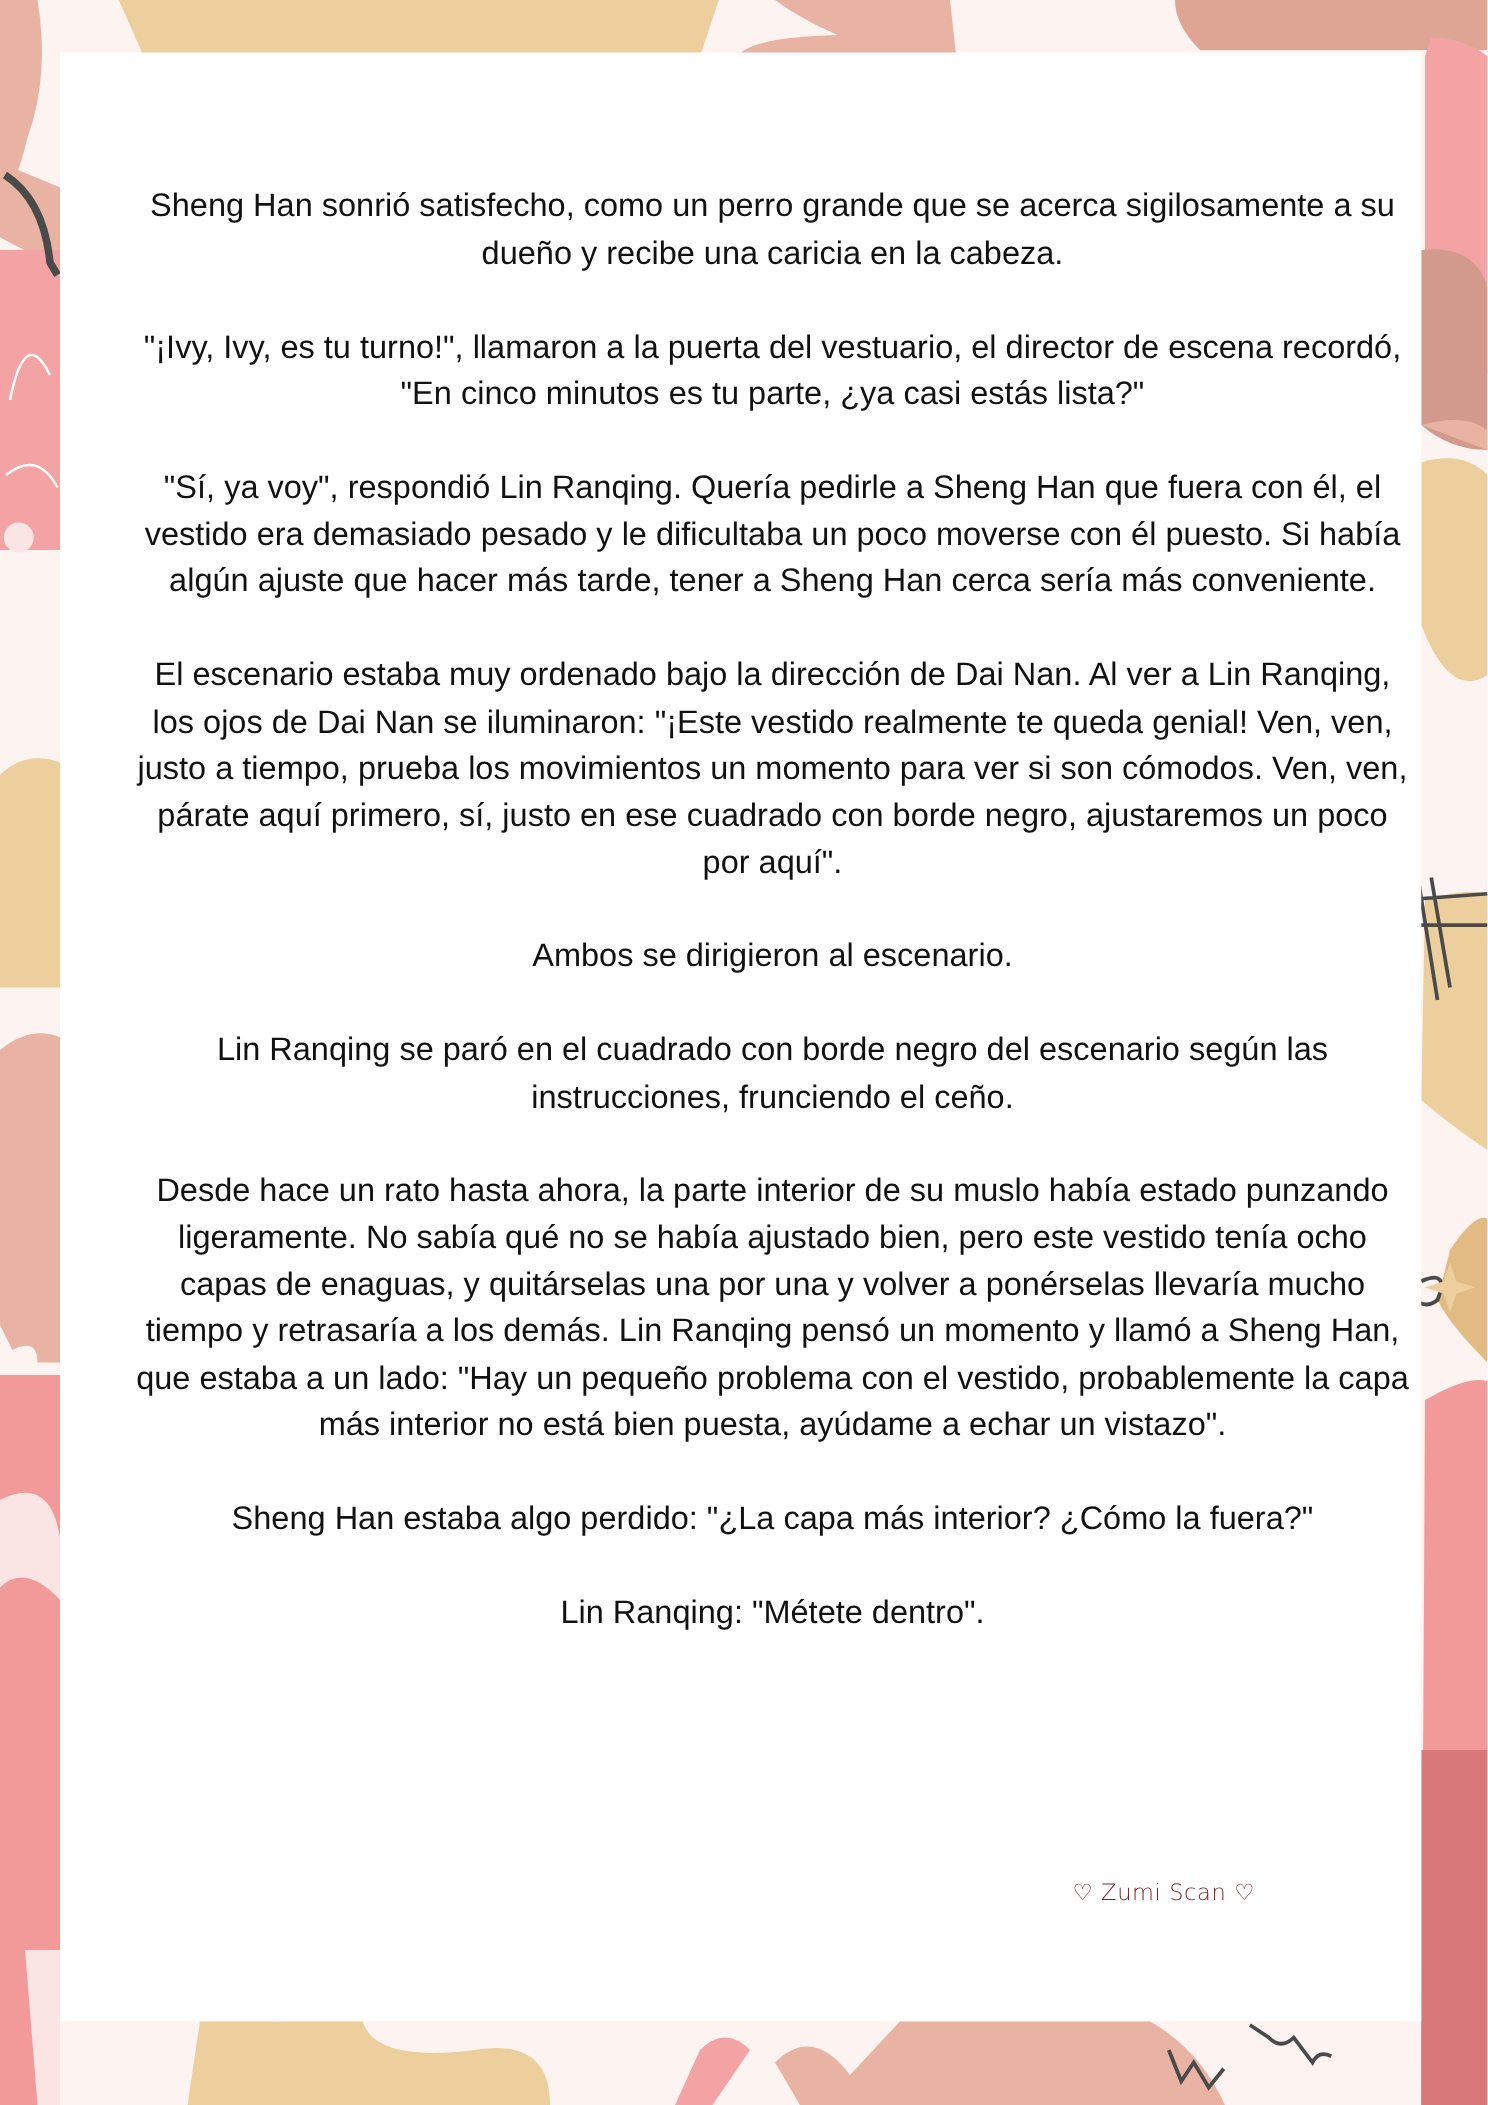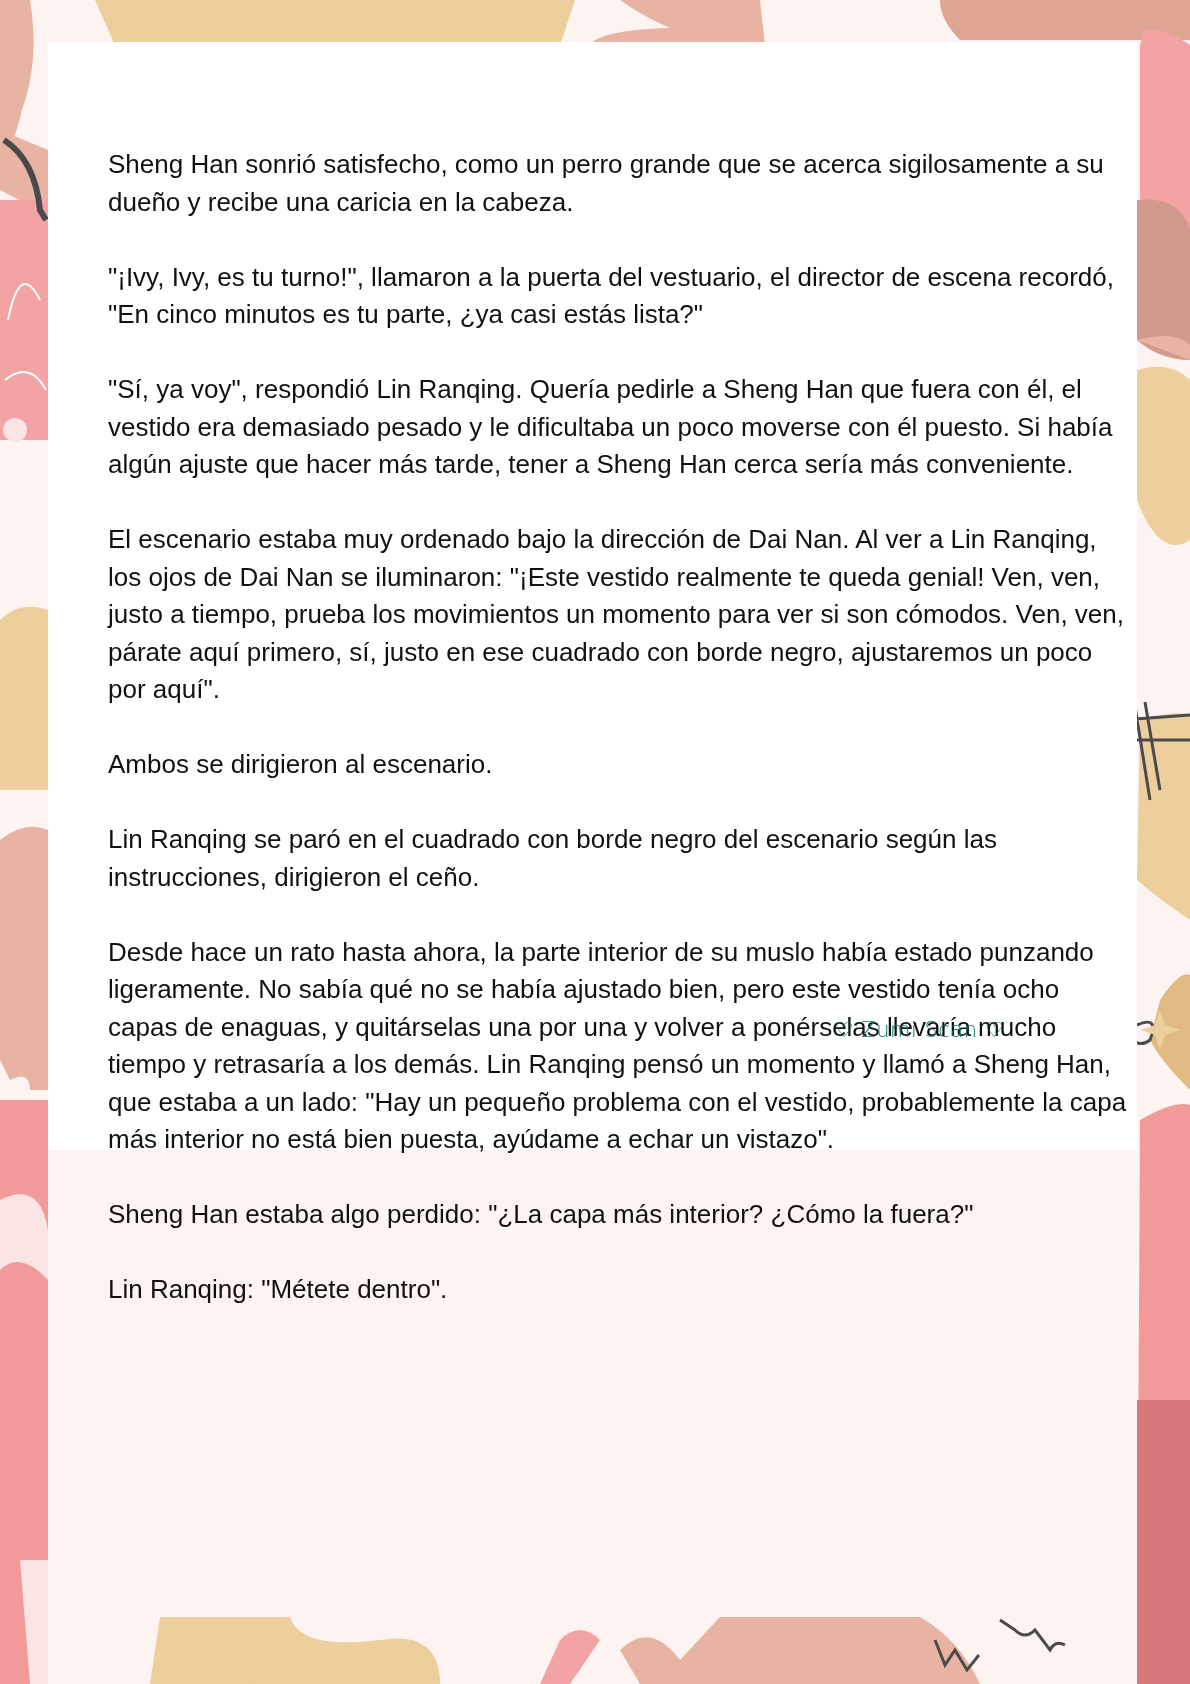--- a/index.html
+++ b/index.html
@@ -3,32 +3,33 @@
 <meta charset="utf-8">
 <style>
   html, body { margin: 0; padding: 0; }
   body {
     width: 1190px; height: 1684px; position: relative; overflow: hidden;
     background: #fdf3f1;
     font-family: "Liberation Sans", sans-serif;
   }
   .bg { position: absolute; inset: 0; overflow: hidden; }
   .page {
-    position: absolute; left: 48px; top: 42px; width: 1089px; height: 1108px;
+    position: absolute; left: 48px; top: 42px; width: 1089px; height: 1575px;
     background: #ffffff;
+    text-align: center;
   }
   .content {
     position: absolute; left: 60px; top: 104px; width: 1020px;
     font-size: 26px; line-height: 37.5px; color: #111111;
     font-family: "Liberation Sans", sans-serif;
   }
   .content p { margin: 0 0 37.5px 0; }
   .watermark {
-    position: absolute; right: 133px; bottom: 108px;
-    font-family: "DejaVu Sans", sans-serif; font-size: 21px; color: #0f766e;
+    position: absolute; right: 133px; bottom: 92px;
+    font-family: "DejaVu Sans", sans-serif; font-size: 18px; color: #7f1d1d;
     font-weight: 300; letter-spacing: 0.5px;
   }
 </style>
 </head>
 <body>
 
 <div class="bg">
   <svg width="1190" height="1684" viewBox="0 0 1190 1684" xmlns="http://www.w3.org/2000/svg">
 
     <path d="M0 0 H30 Q40 60 22 110 Q10 160 0 150 Z" fill="#e8b3a3"></path>
@@ -67,19 +68,19 @@
   </svg>
 </div>
 
 <div class="page">
   <div class="content">
     <p>Sheng Han sonrió satisfecho, como un perro grande que se acerca sigilosamente a su dueño y recibe una caricia en la cabeza.</p>
     <p>"¡Ivy, Ivy, es tu turno!", llamaron a la puerta del vestuario, el director de escena recordó, "En cinco minutos es tu parte, ¿ya casi estás lista?"</p>
     <p>"Sí, ya voy", respondió Lin Ranqing. Quería pedirle a Sheng Han que fuera con él, el vestido era demasiado pesado y le dificultaba un poco moverse con él puesto. Si había algún ajuste que hacer más tarde, tener a Sheng Han cerca sería más conveniente.</p>
     <p>El escenario estaba muy ordenado bajo la dirección de Dai Nan. Al ver a Lin Ranqing, los ojos de Dai Nan se iluminaron: "¡Este vestido realmente te queda genial! Ven, ven, justo a tiempo, prueba los movimientos un momento para ver si son cómodos. Ven, ven, párate aquí primero, sí, justo en ese cuadrado con borde negro, ajustaremos un poco por aquí".</p>
     <p>Ambos se dirigieron al escenario.</p>
-    <p>Lin Ranqing se paró en el cuadrado con borde negro del escenario según las instrucciones, dirigieron el ceño.</p>
+    <p>Lin Ranqing se paró en el cuadrado con borde negro del escenario según las instrucciones, frunciendo el ceño.</p>
     <p>Desde hace un rato hasta ahora, la parte interior de su muslo había estado punzando ligeramente. No sabía qué no se había ajustado bien, pero este vestido tenía ocho capas de enaguas, y quitárselas una por una y volver a ponérselas llevaría mucho tiempo y retrasaría a los demás. Lin Ranqing pensó un momento y llamó a Sheng Han, que estaba a un lado: "Hay un pequeño problema con el vestido, probablemente la capa más interior no está bien puesta, ayúdame a echar un vistazo".</p>
     <p>Sheng Han estaba algo perdido: "¿La capa más interior? ¿Cómo la fuera?"</p>
     <p>Lin Ranqing: "Métete dentro".</p>
   </div>
   <div class="watermark">♡ Zumi Scan ♡</div>
 </div>
 
 </body></html>

